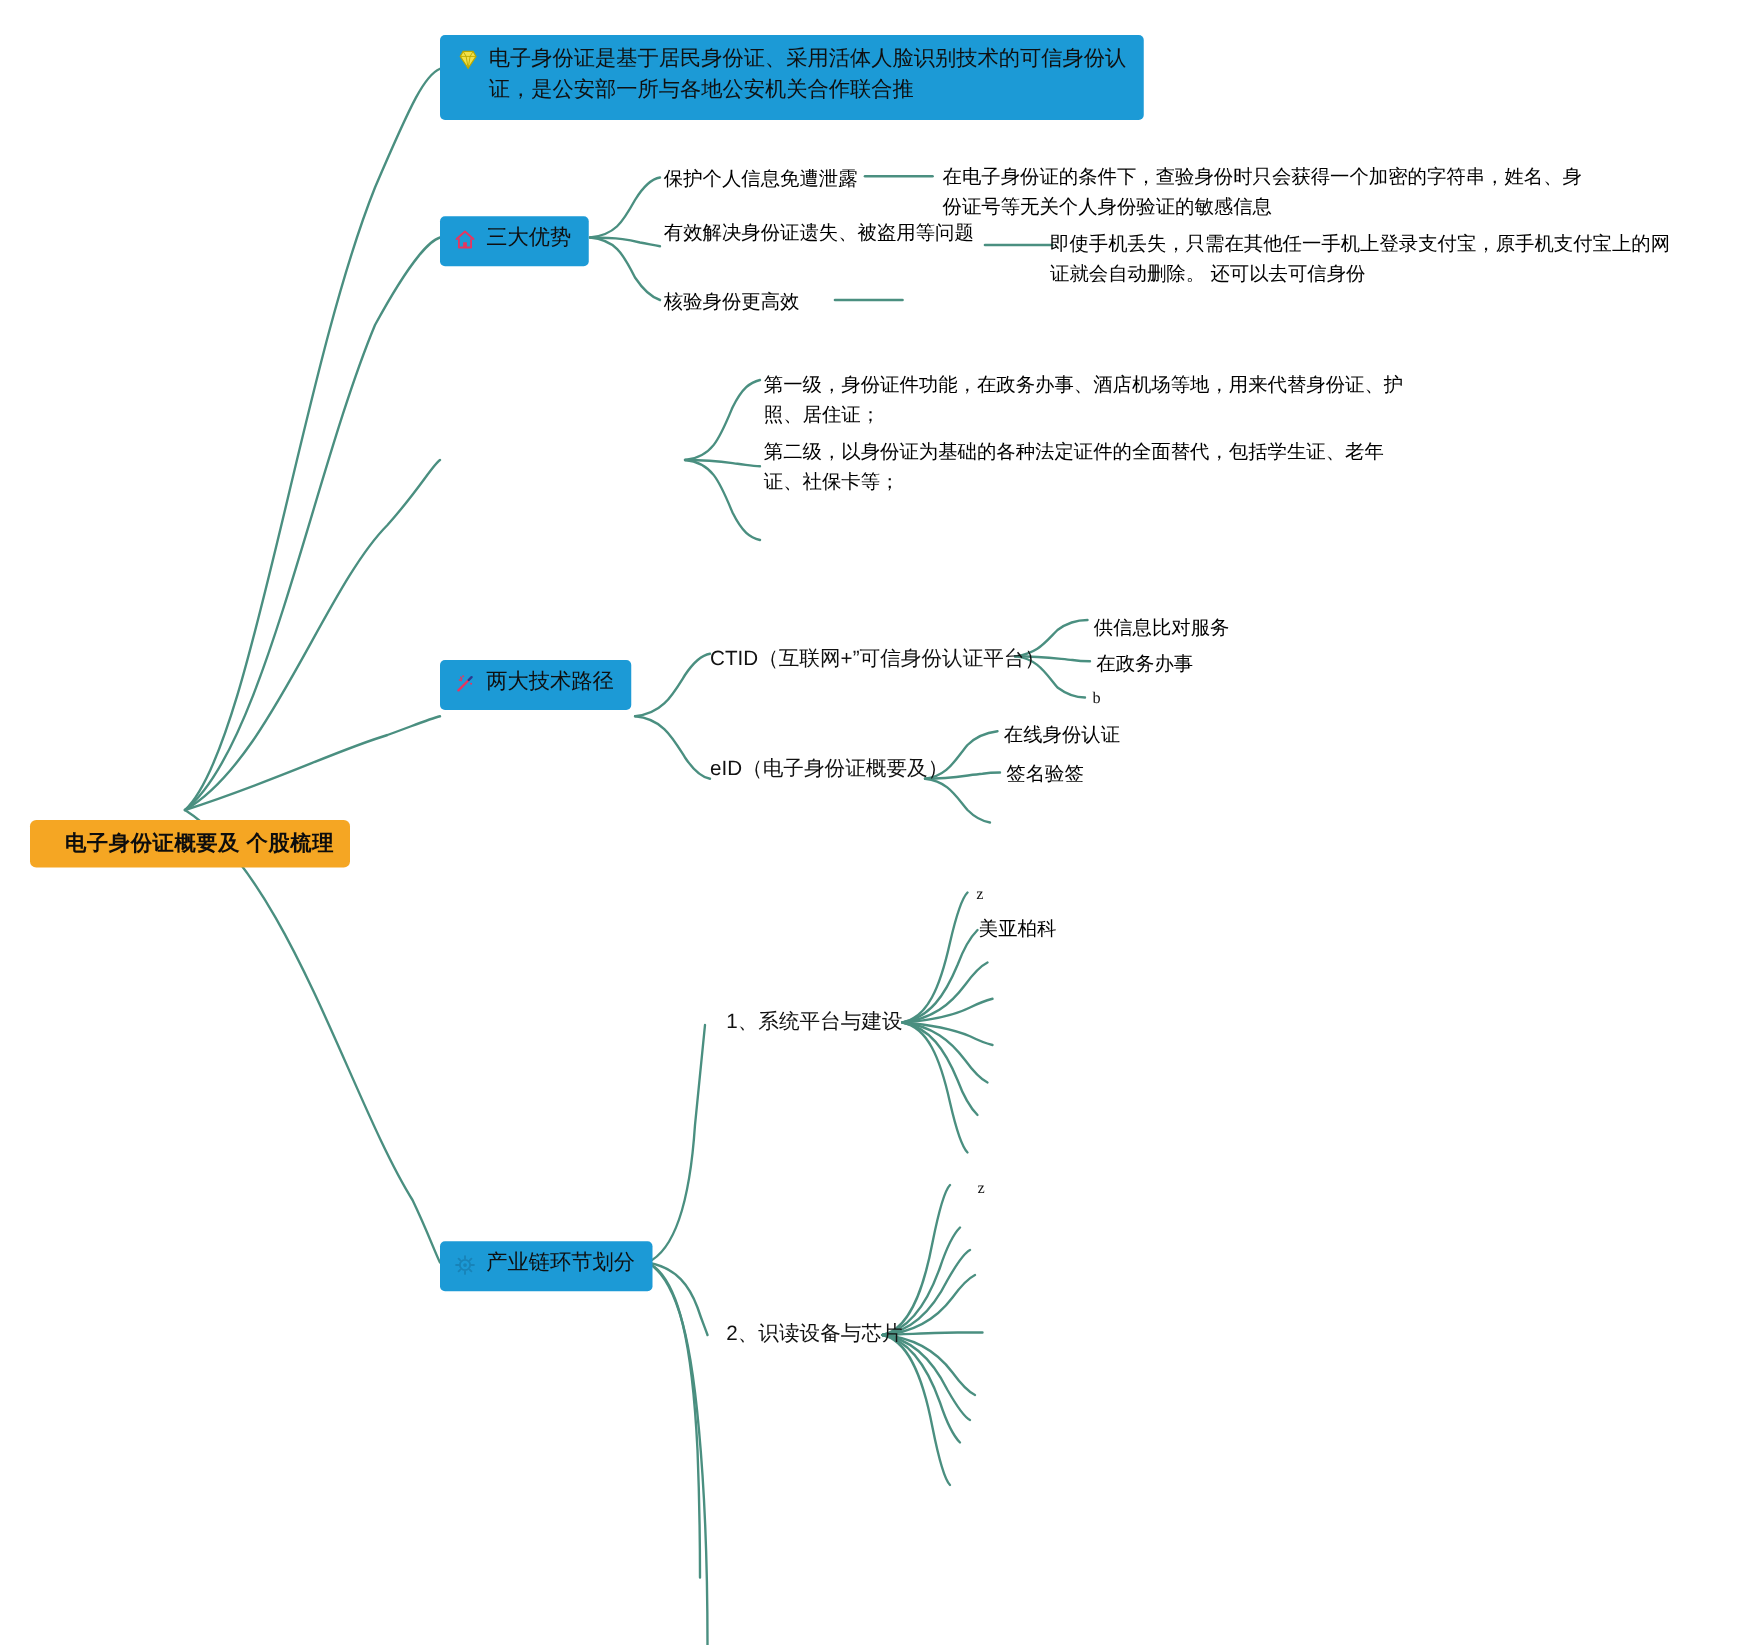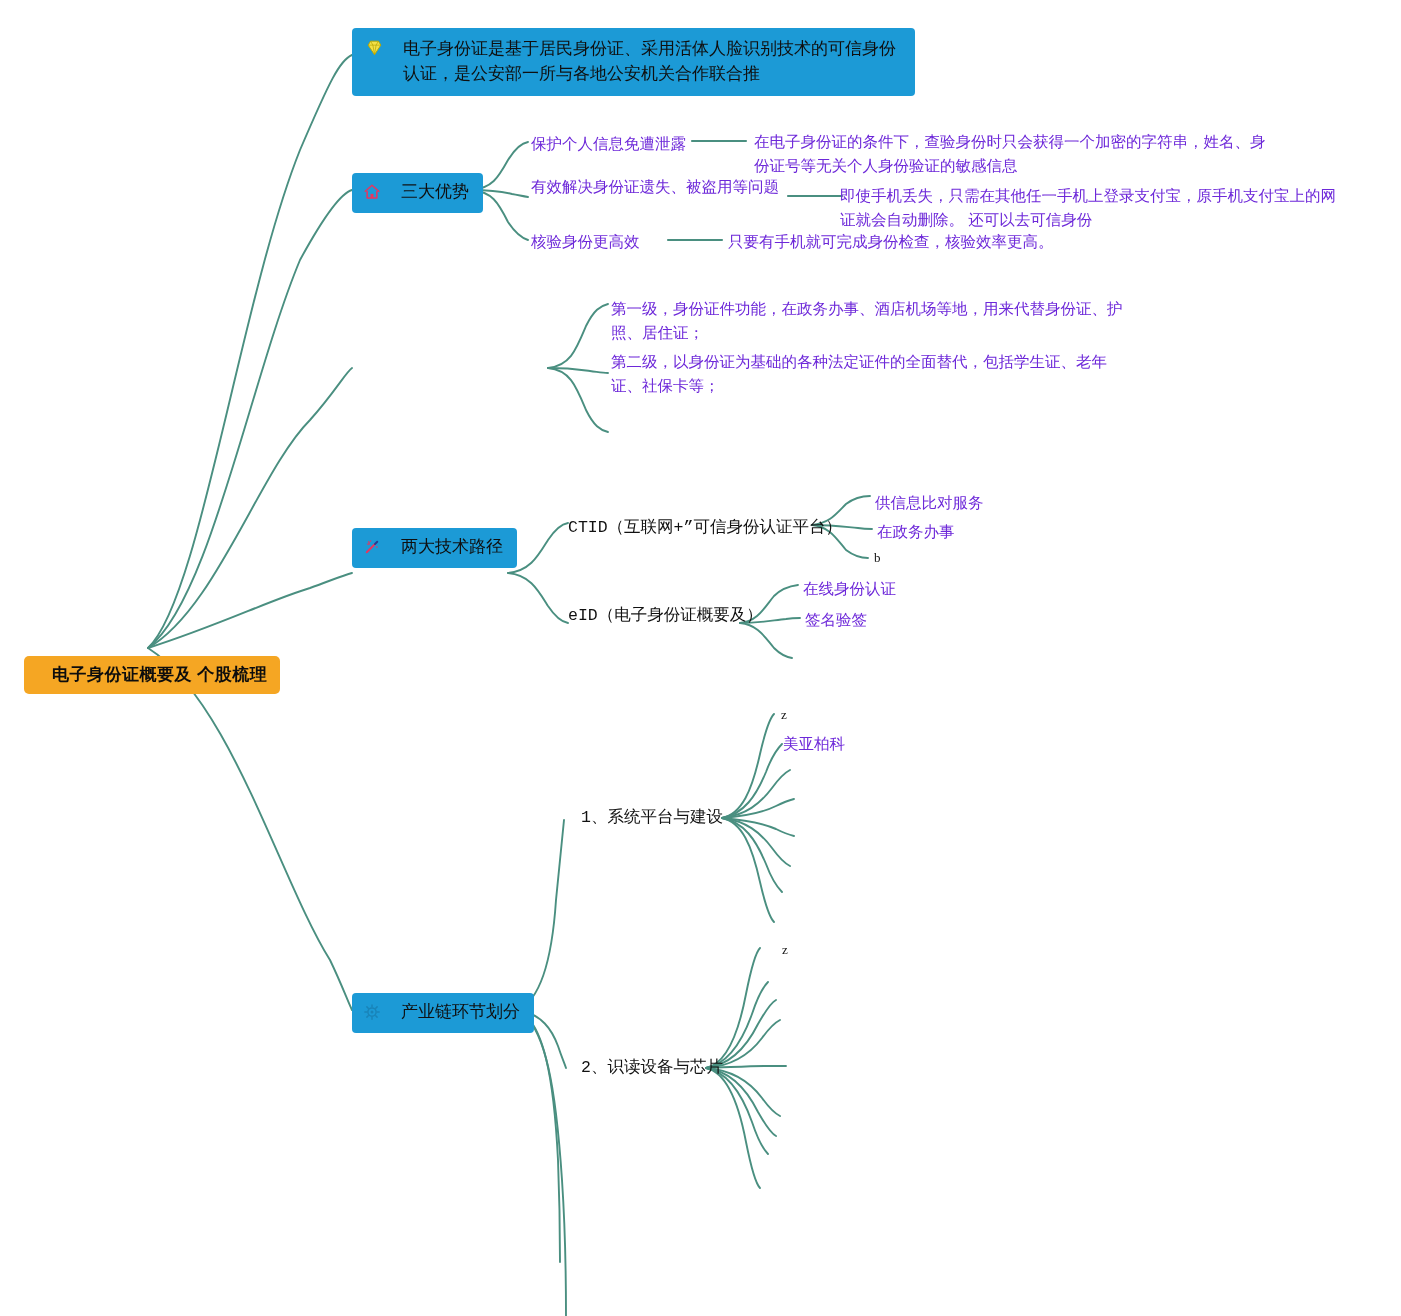--- a/index.html
+++ b/index.html
@@ -38,45 +38,46 @@
   }
   
   .bluebox{
     background:#1c9ad6;
     border-radius:4px;
     color:#0f0f0f;
     font-size:17px;
     padding:7px 14px 8px 10px;
     display:flex;
     align-items:center;
-    gap:19px;
+    gap:7px;
     line-height:1.45;
+    font-family:Liberation Mono, monospace;
   }
   .bluebox.wrap{
     white-space:normal;
     align-items:flex-start;
     padding:9px 14px 10px 12px;
   }
   .bluebox .ico{
     flex:0 0 auto;
     width:20px;height:20px;
     display:inline-flex;
     align-items:center;justify-content:center;
   }
   .bluebox .ico svg{display:block;}
   .bluebox .txt{display:block;}
   
   .plain{
     font-size:15.5px;
-    color:#6d28d9;
+    color:#000000;
     line-height:1.55;
     white-space:nowrap;
   }
   .plain.multi{white-space:normal;}
-  .serif{font-family:Liberation Mono, monospace;font-size:16.5px;}
+  .serif{font-family:Liberation Sans, sans-serif;font-size:16.5px;}
   .tiny{font-size:13px;font-family:"Liberation Serif","DejaVu Serif",serif;}
   .empty-node{font-size:13px;min-width:2px;min-height:10px;}
 </style>
 </head>
 <body>
 
 <div id="canvas">
 
   <svg id="edges" viewBox="0 0 1401 1316" xmlns="http://www.w3.org/2000/svg">
     <g fill="none" stroke="#4a8f80" stroke-width="1.9" stroke-linecap="round">
@@ -159,21 +160,20 @@
     <span class="txt">三大优势</span>
   </div>
 
   <div class="node plain" style="left:531px; top:132px;">保护个人信息免遭泄露</div>
   <div class="node plain multi" style="left:754px; top:130px; width:520px;">在电子身份证的条件下，查验身份时只会获得一个加密的字符串，姓名、身份证号等无关个人身份验证的敏感信息</div>
 
   <div class="node plain" style="left:531px; top:175px;">有效解决身份证遗失、被盗用等问题</div>
   <div class="node plain multi" style="left:840px; top:184px; width:505px;">即使手机丢失，只需在其他任一手机上登录支付宝，原手机支付宝上的网证就会自动删除。 还可以去可信身份</div>
 
   <div class="node plain" style="left:531px; top:230px;">核验身份更高效</div>
-  <div class="node plain" style="left:728px; top:230px;">只要有手机就可完成身份检查，核验效率更高。</div>
 
 
   <div class="node plain multi" style="left:611px; top:297px; width:512px;">第一级，身份证件功能，在政务办事、酒店机场等地，用来代替身份证、护照、居住证；</div>
   <div class="node plain multi" style="left:611px; top:350px; width:505px;">第二级，以身份证为基础的各种法定证件的全面替代，包括学生证、老年证、社保卡等；</div>
 
   <div class="node bluebox" style="left:352px; top:528px;">
     <span class="ico">
       <svg width="18" height="18" viewBox="0 0 24 24">
         <path d="M5 19 L16 8" stroke="#e8355f" stroke-width="2.6" stroke-linecap="round"></path>
         <path d="M16 8 L19 5" stroke="#2b3a8f" stroke-width="2.6" stroke-linecap="round"></path>

